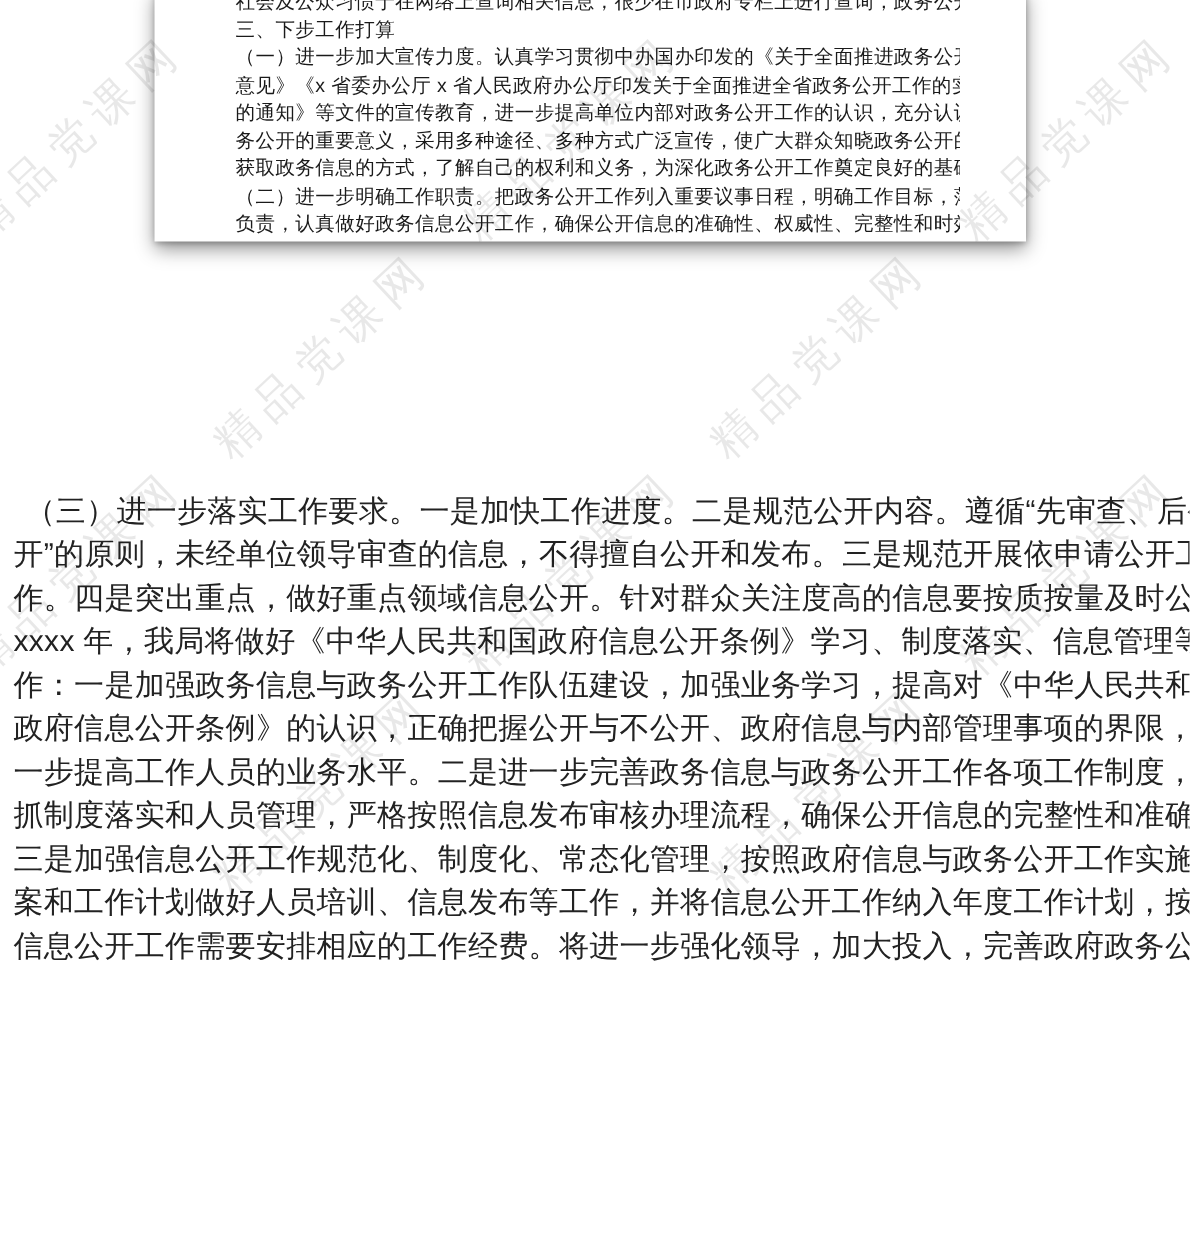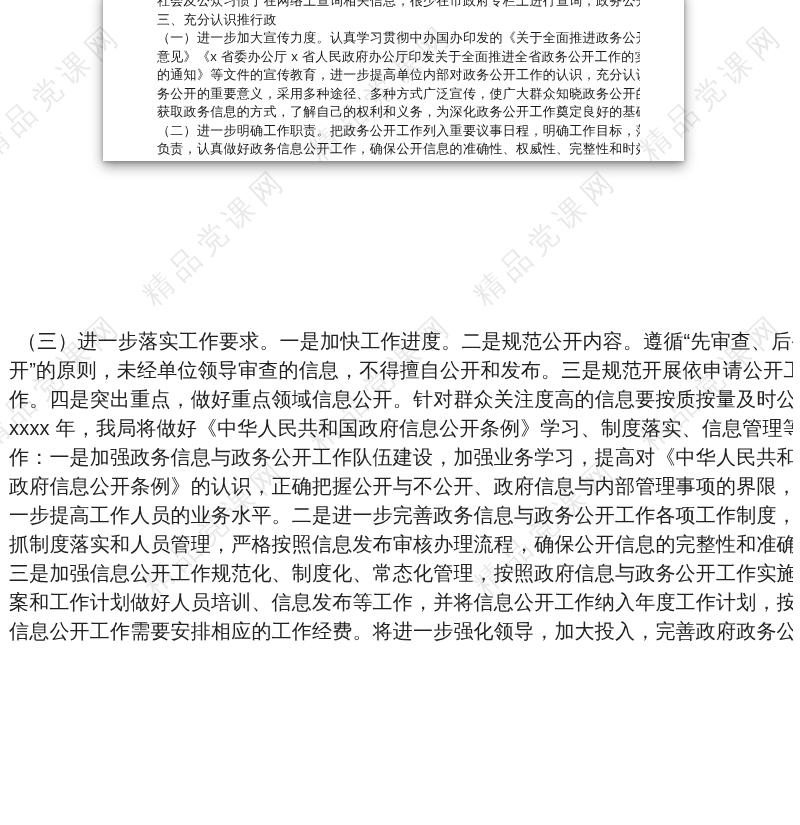--- a/index.html
+++ b/index.html
@@ -74,21 +74,21 @@
   }
 </style>
 </head>
 <body>
 
 <div class="page">
 
   <div class="doc-card">
     <div class="card-lines">
         <div class="card-line">社会及公众习惯于在网络上查询相关信息，很少在市政府专栏上进行查询，政务公开效果不</div>
-        <div class="card-line">三、充分认识推行政</div>
+        <div class="card-line">三、下步工作打算</div>
         <div class="card-line">（一）进一步加大宣传力度。认真学习贯彻中办国办印发的《关于全面推进政务公开工作的</div>
         <div class="card-line">意见》《x 省委办公厅 x 省人民政府办公厅印发关于全面推进全省政务公开工作的实施意见</div>
         <div class="card-line">的通知》等文件的宣传教育，进一步提高单位内部对政务公开工作的认识，充分认识推行政</div>
         <div class="card-line">务公开的重要意义，采用多种途径、多种方式广泛宣传，使广大群众知晓政务公开的内容，</div>
         <div class="card-line">获取政务信息的方式，了解自己的权利和义务，为深化政务公开工作奠定良好的基础。</div>
         <div class="card-line">（二）进一步明确工作职责。把政务公开工作列入重要议事日程，明确工作目标，落实专人</div>
         <div class="card-line">负责，认真做好政务信息公开工作，确保公开信息的准确性、权威性、完整性和时效性。</div>
       </div>
   </div>
 

